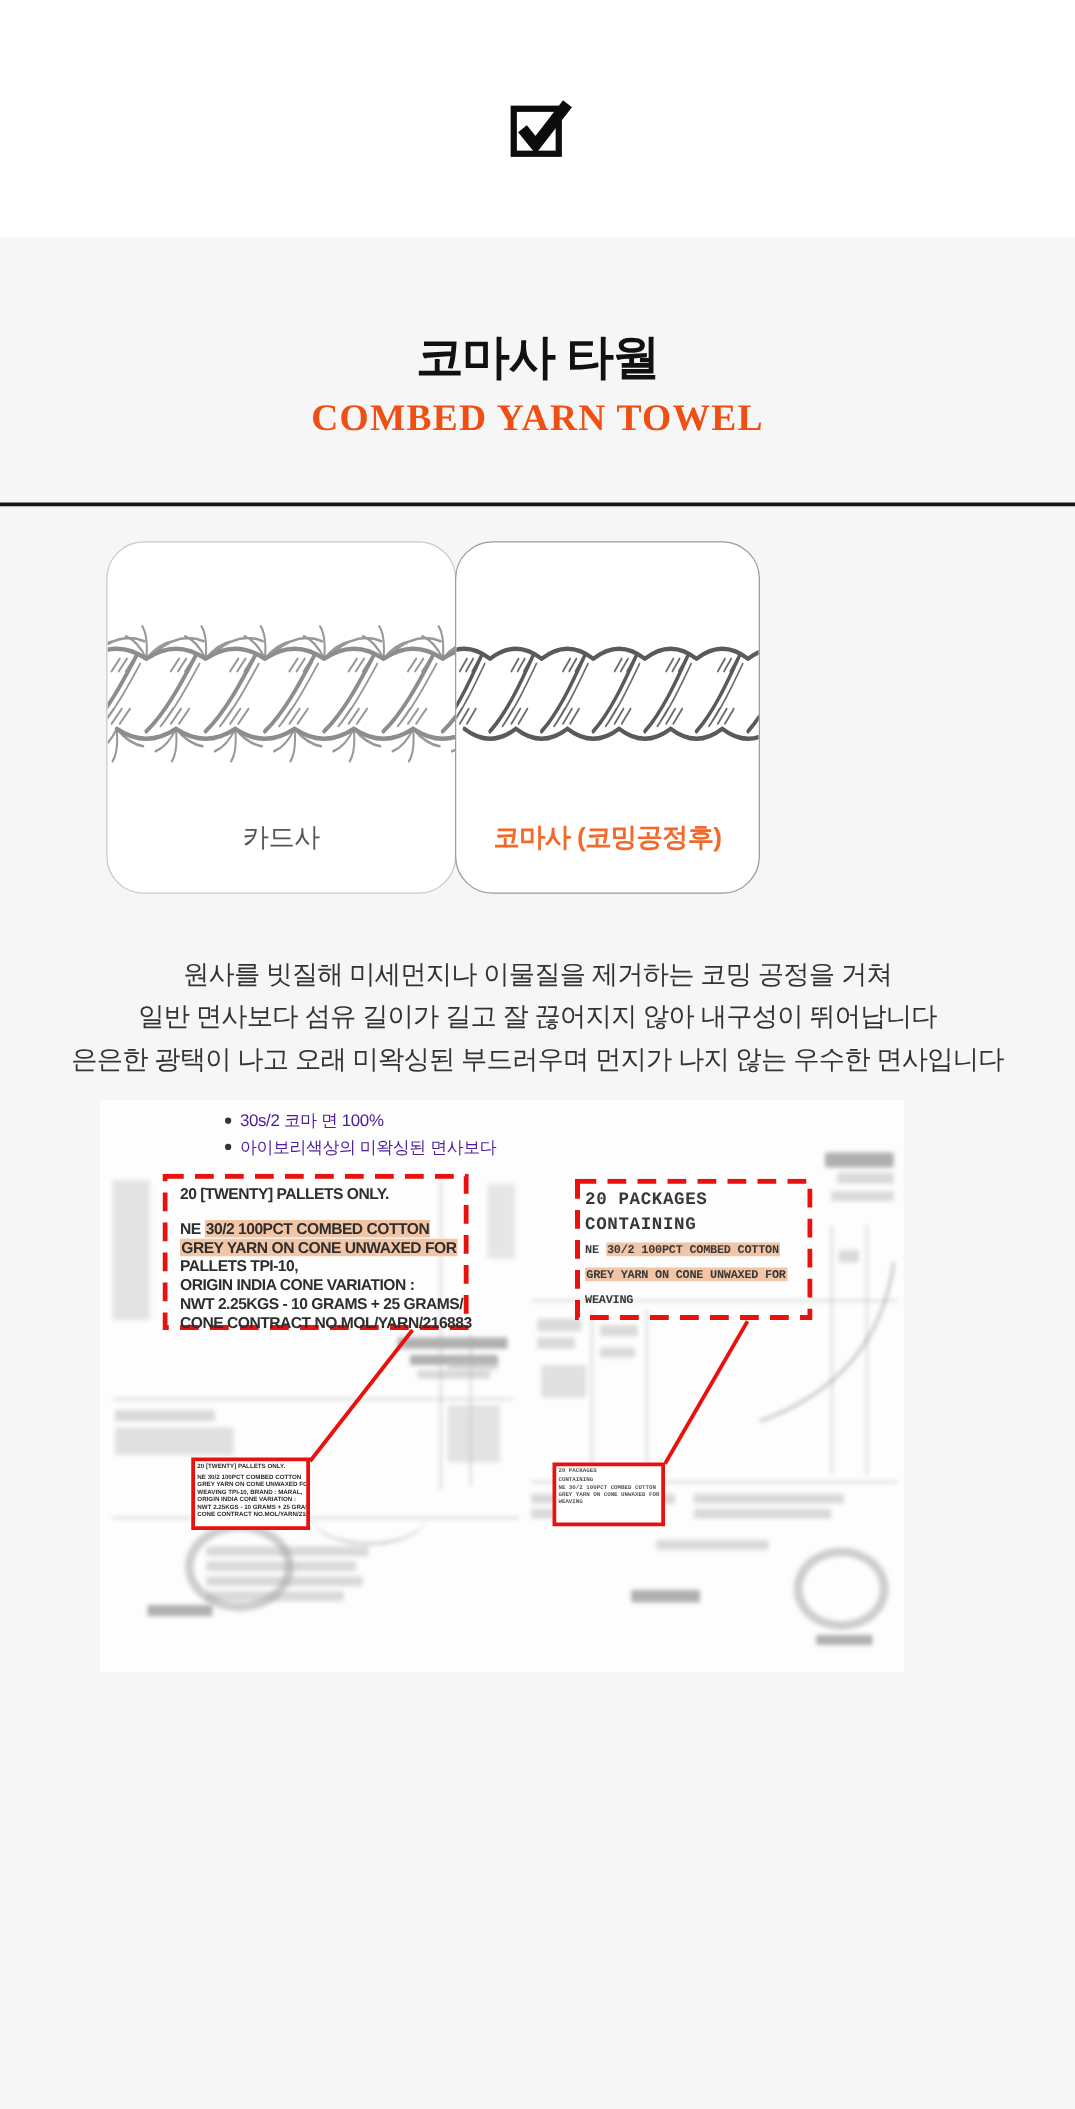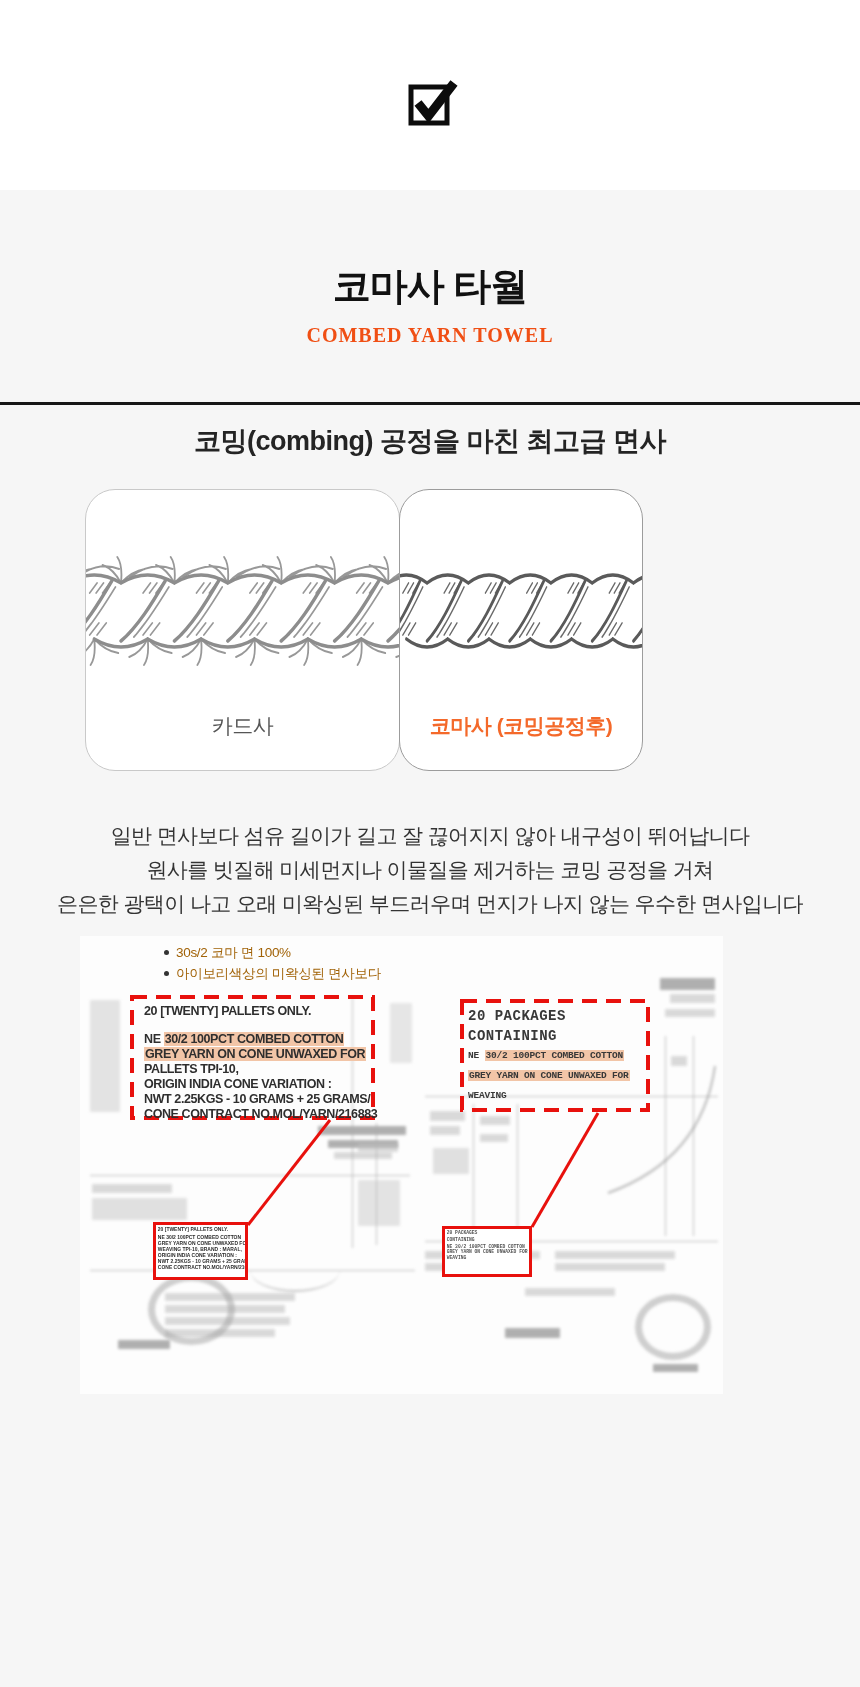--- a/index.html
+++ b/index.html
@@ -7,42 +7,42 @@
   .page{position:relative;width:860px;height:1687px;background:#f6f6f6;overflow:hidden;}
 
   
   .top-band{height:190px;background:#ffffff;text-align:center;}
   .top-band svg{margin-top:70px;}
 
   
   .title-sec{padding-top:74px;text-align:center;}
   .title-ko{margin:0;font-size:38px;font-weight:800;color:#111;letter-spacing:-1px;line-height:44px;}
   .title-en{margin:8px 0 0 0;font-family:"Liberation Serif","DejaVu Serif",serif;font-weight:700;
-            font-size:20px;line-height:38px;color:#f04f14;letter-spacing:1px;}
+            font-size:30px;line-height:38px;color:#f04f14;letter-spacing:1px;}
   .divider{margin-top:48px;height:3px;background:#161616;width:100%;}
 
   .intro-subtitle{margin:16px 0 0 0;text-align:center;font-size:27px;font-weight:600;color:#242424;line-height:40px;letter-spacing:-0.5px;}
 
   
   .cards{margin:28px 0 0 85px;width:638px;height:282px;display:flex;position:relative;}
   .card{position:relative;background:#fff;border:1px solid #c9c9c9;border-radius:30px;overflow:hidden;box-sizing:border-box;}
-  .card-l{width:315px;text-decoration:underline;}
+  .card-l{width:280px;text-decoration:underline;}
   .card-r{width:244px;margin-left:-1px;border-color:#9c9c9c;z-index:2;}
   .rope{position:absolute;left:0;top:46px;width:100%;height:150px;}
   .card-label{position:absolute;bottom:30px;width:100%;text-align:center;font-size:21px;letter-spacing:-0.5px;}
   .card-label.gray{color:#555;}
   .card-label.orange{color:#f4692a;font-weight:700;}
 
   .paragraph{margin-top:48px;text-align:center;font-size:21px;line-height:34px;color:#333;letter-spacing:-0.6px;}
 
   .cert-heading{margin:25px 0 0 0;text-align:center;font-size:28px;font-weight:700;color:#1f1f1f;line-height:40px;letter-spacing:-0.5px;}
 
   
   .panel{position:relative;margin:15px 0 0 80px;width:643px;height:458px;background:#fdfdfd;}
-  .bullets{position:absolute;left:84px;top:6px;z-index:4;font-size:13.5px;line-height:21px;color:#a16207;letter-spacing:-0.3px;}
+  .bullets{position:absolute;left:100px;top:6px;z-index:4;font-size:13.5px;line-height:21px;color:#4c1d95;letter-spacing:-0.3px;}
   .bullets .dot{display:inline-block;width:5px;height:5px;background:#333;border-radius:50%;vertical-align:2px;margin-right:7px;}
 
   
   .doc{position:absolute;z-index:1;}
   .bl{position:absolute;filter:blur(1.6px);}
   .bar{background:#bdbdbd;opacity:.55;border-radius:1px;}
   .bar.d{background:#8f8f8f;opacity:.7;}
   .lh{height:1px;background:#a8a8a8;opacity:.75;}
   .lv{width:1px;background:#a8a8a8;opacity:.75;}
   .seal{border:7px solid #a0a0a0;border-radius:50%;opacity:.5;box-sizing:border-box;}
@@ -84,43 +84,42 @@
     </svg>
   </div>
 
   <div class="title-sec">
     <h1 class="title-ko">코마사 타월</h1>
     <h2 class="title-en">COMBED YARN TOWEL</h2>
   </div>
 
   <div class="divider"></div>
 
-  <div class="intro-subtitle">코밍(combing) 공정을 마친 최고급 면사</div>
 
   <div class="cards">
     <div class="card card-l">
       <svg id="rope-carded" class="rope" preserveAspectRatio="none" viewBox="0 0 340 150">
           <path d="M -20 105 C -2 91, 14 67, 28 45 M -20 47 Q 9 31 38 47 M 9 103 Q 38 119 67 103 M 38 105 C 56 91, 72 67, 86 45 M 38 47 Q 67 31 96 47 M 67 103 Q 96 119 125 103 M 96 105 C 114 91, 130 67, 144 45 M 96 47 Q 125 31 154 47 M 125 103 Q 154 119 183 103 M 154 105 C 172 91, 188 67, 202 45 M 154 47 Q 183 31 212 47 M 183 103 Q 212 119 241 103 M 212 105 C 230 91, 246 67, 260 45 M 212 47 Q 241 31 270 47 M 241 103 Q 270 119 299 103 M 270 105 C 288 91, 304 67, 318 45 M 270 47 Q 299 31 328 47 M 299 103 Q 328 119 357 103 M 328 105 C 346 91, 362 67, 376 45 M 328 47 Q 357 31 386 47 M 357 103 Q 386 119 415 103" fill="none" stroke="#8d8d8d" stroke-width="3.6" stroke-linecap="round"></path>
           <path d="M -6 101 C 8 87, 20 69, 32 51 M -12 99 l 10 -12 M -4 99 l 10 -12 M 4 99 l 10 -12 M 12 99 l 10 -12 M 4 57 l 8 -10 M 11 57 l 8 -10 M 18 57 l 8 -10 M 52 101 C 66 87, 78 69, 90 51 M 46 99 l 10 -12 M 54 99 l 10 -12 M 62 99 l 10 -12 M 70 99 l 10 -12 M 62 57 l 8 -10 M 69 57 l 8 -10 M 76 57 l 8 -10 M 110 101 C 124 87, 136 69, 148 51 M 104 99 l 10 -12 M 112 99 l 10 -12 M 120 99 l 10 -12 M 128 99 l 10 -12 M 120 57 l 8 -10 M 127 57 l 8 -10 M 134 57 l 8 -10 M 168 101 C 182 87, 194 69, 206 51 M 162 99 l 10 -12 M 170 99 l 10 -12 M 178 99 l 10 -12 M 186 99 l 10 -12 M 178 57 l 8 -10 M 185 57 l 8 -10 M 192 57 l 8 -10 M 226 101 C 240 87, 252 69, 264 51 M 220 99 l 10 -12 M 228 99 l 10 -12 M 236 99 l 10 -12 M 244 99 l 10 -12 M 236 57 l 8 -10 M 243 57 l 8 -10 M 250 57 l 8 -10 M 284 101 C 298 87, 310 69, 322 51 M 278 99 l 10 -12 M 286 99 l 10 -12 M 294 99 l 10 -12 M 302 99 l 10 -12 M 294 57 l 8 -10 M 301 57 l 8 -10 M 308 57 l 8 -10 M 342 101 C 356 87, 368 69, 380 51 M 336 99 l 10 -12 M 344 99 l 10 -12 M 352 99 l 10 -12 M 360 99 l 10 -12 M 352 57 l 8 -10 M 359 57 l 8 -10 M 366 57 l 8 -10" fill="none" stroke="#8d8d8d" stroke-width="1.8" stroke-linecap="round" opacity="0.9"></path>
           <path d="M -20 47 q -8 -14 -20 -18 M -20 47 q 2 -18 -4 -26 M -20 47 q 12 -12 26 -14 M -10 41 q 24 -16 46 -8 M 9 103 q -8 14 -20 18 M 9 103 q 2 18 -4 26 M 9 103 q 12 12 26 14 M 38 47 q -8 -14 -20 -18 M 38 47 q 2 -18 -4 -26 M 38 47 q 12 -12 26 -14 M 48 41 q 24 -16 46 -8 M 67 103 q -8 14 -20 18 M 67 103 q 2 18 -4 26 M 67 103 q 12 12 26 14 M 96 47 q -8 -14 -20 -18 M 96 47 q 2 -18 -4 -26 M 96 47 q 12 -12 26 -14 M 106 41 q 24 -16 46 -8 M 125 103 q -8 14 -20 18 M 125 103 q 2 18 -4 26 M 125 103 q 12 12 26 14 M 154 47 q -8 -14 -20 -18 M 154 47 q 2 -18 -4 -26 M 154 47 q 12 -12 26 -14 M 164 41 q 24 -16 46 -8 M 183 103 q -8 14 -20 18 M 183 103 q 2 18 -4 26 M 183 103 q 12 12 26 14 M 212 47 q -8 -14 -20 -18 M 212 47 q 2 -18 -4 -26 M 212 47 q 12 -12 26 -14 M 222 41 q 24 -16 46 -8 M 241 103 q -8 14 -20 18 M 241 103 q 2 18 -4 26 M 241 103 q 12 12 26 14 M 270 47 q -8 -14 -20 -18 M 270 47 q 2 -18 -4 -26 M 270 47 q 12 -12 26 -14 M 280 41 q 24 -16 46 -8 M 299 103 q -8 14 -20 18 M 299 103 q 2 18 -4 26 M 299 103 q 12 12 26 14 M 328 47 q -8 -14 -20 -18 M 328 47 q 2 -18 -4 -26 M 328 47 q 12 -12 26 -14 M 338 41 q 24 -16 46 -8 M 357 103 q -8 14 -20 18 M 357 103 q 2 18 -4 26 M 357 103 q 12 12 26 14" fill="none" stroke="#8d8d8d" stroke-width="2" stroke-linecap="round" opacity="0.9"></path>
         </svg>
       <div class="card-label gray">카드사</div>
     </div>
     <div class="card card-r">
       <svg id="rope-combed" class="rope" preserveAspectRatio="none" viewBox="0 0 340 150">
           <path d="M -20 105 C -2 91, 14 67, 28 45 M -20 47 Q 9 31 38 47 M 9 103 Q 38 119 67 103 M 38 105 C 56 91, 72 67, 86 45 M 38 47 Q 67 31 96 47 M 67 103 Q 96 119 125 103 M 96 105 C 114 91, 130 67, 144 45 M 96 47 Q 125 31 154 47 M 125 103 Q 154 119 183 103 M 154 105 C 172 91, 188 67, 202 45 M 154 47 Q 183 31 212 47 M 183 103 Q 212 119 241 103 M 212 105 C 230 91, 246 67, 260 45 M 212 47 Q 241 31 270 47 M 241 103 Q 270 119 299 103 M 270 105 C 288 91, 304 67, 318 45 M 270 47 Q 299 31 328 47 M 299 103 Q 328 119 357 103 M 328 105 C 346 91, 362 67, 376 45 M 328 47 Q 357 31 386 47 M 357 103 Q 386 119 415 103" fill="none" stroke="#5a5a5a" stroke-width="3.6" stroke-linecap="round"></path>
           <path d="M -6 101 C 8 87, 20 69, 32 51 M -12 99 l 10 -12 M -4 99 l 10 -12 M 4 99 l 10 -12 M 12 99 l 10 -12 M 4 57 l 8 -10 M 11 57 l 8 -10 M 18 57 l 8 -10 M 52 101 C 66 87, 78 69, 90 51 M 46 99 l 10 -12 M 54 99 l 10 -12 M 62 99 l 10 -12 M 70 99 l 10 -12 M 62 57 l 8 -10 M 69 57 l 8 -10 M 76 57 l 8 -10 M 110 101 C 124 87, 136 69, 148 51 M 104 99 l 10 -12 M 112 99 l 10 -12 M 120 99 l 10 -12 M 128 99 l 10 -12 M 120 57 l 8 -10 M 127 57 l 8 -10 M 134 57 l 8 -10 M 168 101 C 182 87, 194 69, 206 51 M 162 99 l 10 -12 M 170 99 l 10 -12 M 178 99 l 10 -12 M 186 99 l 10 -12 M 178 57 l 8 -10 M 185 57 l 8 -10 M 192 57 l 8 -10 M 226 101 C 240 87, 252 69, 264 51 M 220 99 l 10 -12 M 228 99 l 10 -12 M 236 99 l 10 -12 M 244 99 l 10 -12 M 236 57 l 8 -10 M 243 57 l 8 -10 M 250 57 l 8 -10 M 284 101 C 298 87, 310 69, 322 51 M 278 99 l 10 -12 M 286 99 l 10 -12 M 294 99 l 10 -12 M 302 99 l 10 -12 M 294 57 l 8 -10 M 301 57 l 8 -10 M 308 57 l 8 -10 M 342 101 C 356 87, 368 69, 380 51 M 336 99 l 10 -12 M 344 99 l 10 -12 M 352 99 l 10 -12 M 360 99 l 10 -12 M 352 57 l 8 -10 M 359 57 l 8 -10 M 366 57 l 8 -10" fill="none" stroke="#5a5a5a" stroke-width="1.8" stroke-linecap="round" opacity="0.9"></path>
         </svg>
       <div class="card-label orange">코마사 (코밍공정후)</div>
     </div>
   </div>
 
   <div class="paragraph">
+    <div>원사를 빗질해 미세먼지나 이물질을 제거하는 코밍 공정을 거쳐</div>
     <div>일반 면사보다 섬유 길이가 길고 잘 끊어지지 않아 내구성이 뛰어납니다</div>
-    <div>원사를 빗질해 미세먼지나 이물질을 제거하는 코밍 공정을 거쳐</div>
     <div>은은한 광택이 나고 오래 미왁싱된 부드러우며 먼지가 나지 않는 우수한 면사입니다</div>
   </div>
 
 
   <div class="panel">
 
     <div class="bullets">
       <div><span class="dot"></span><span>30s/2 코마 면 100%</span></div>
       <div><span class="dot"></span><span>아이보리색상의 미왁싱된 면사보다</span></div>
     </div>

